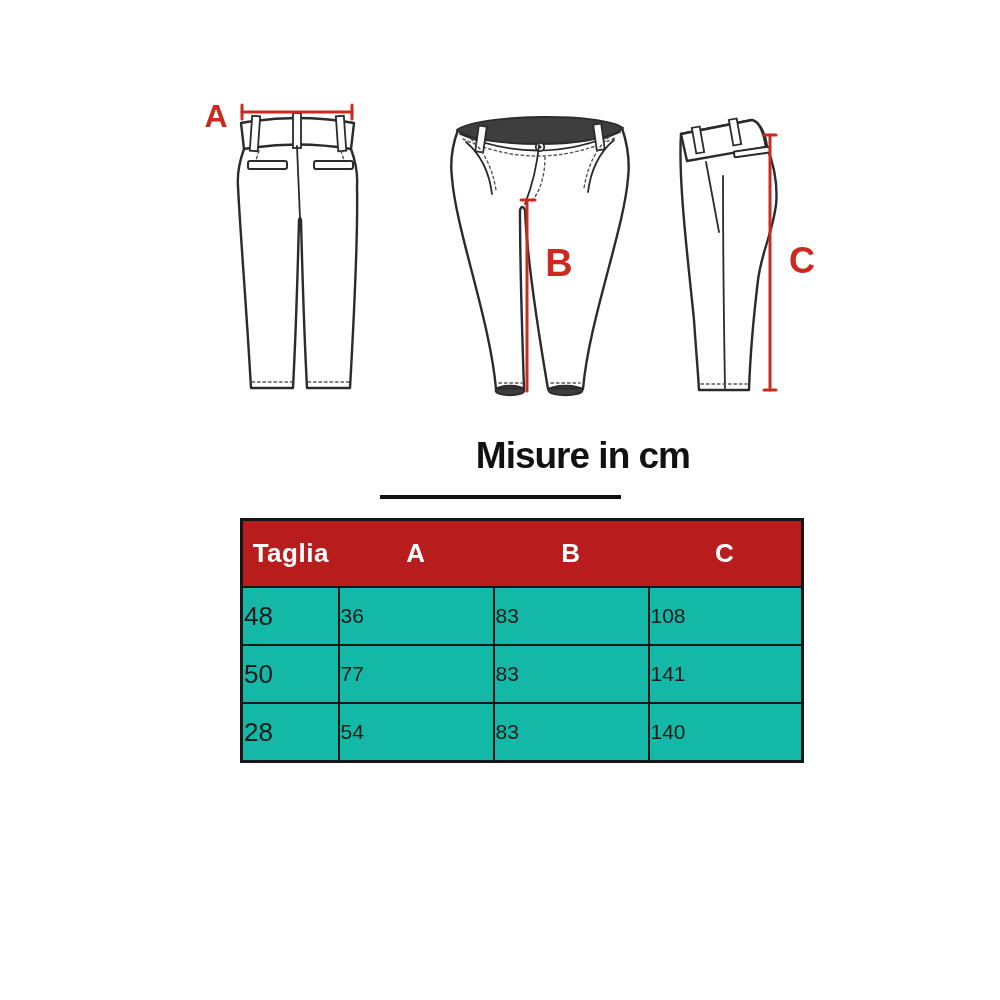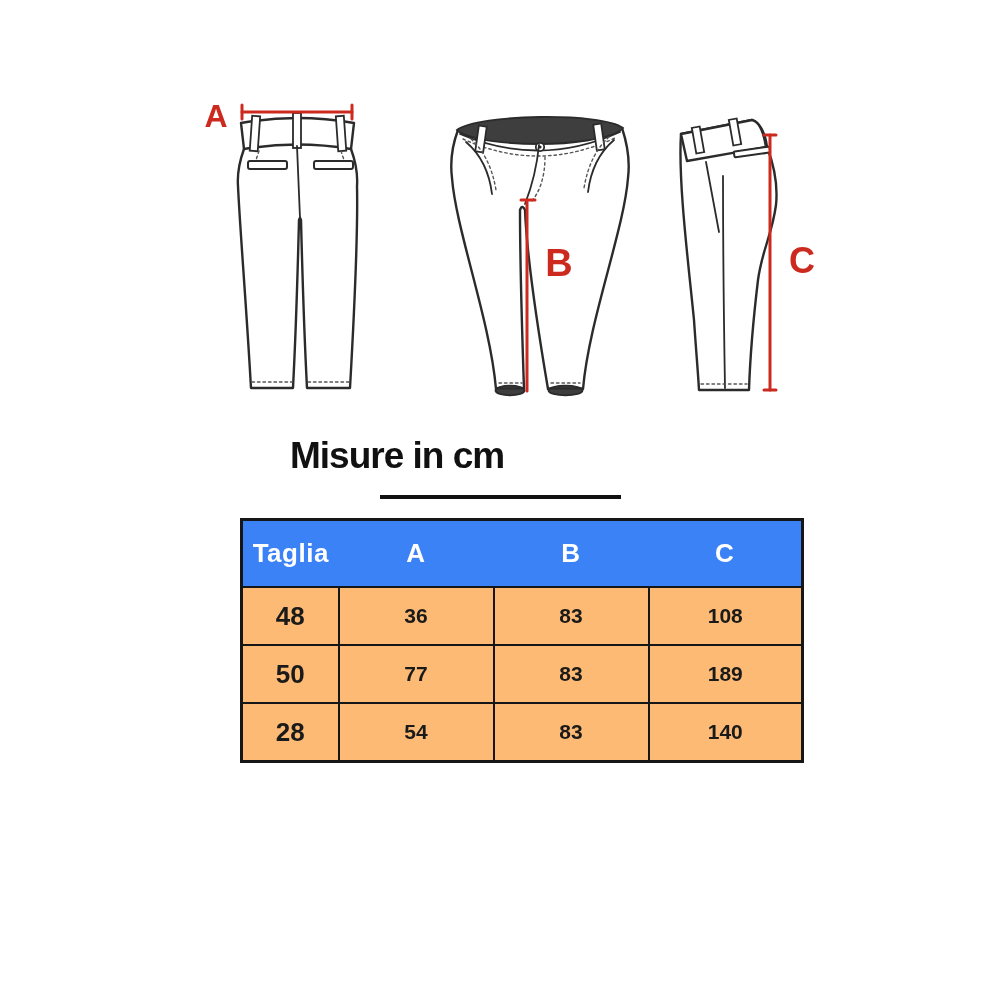--- a/index.html
+++ b/index.html
@@ -11,32 +11,32 @@
   .outline{fill:#ffffff;stroke:#2b2b2b;stroke-width:2.4;stroke-linejoin:round;stroke-linecap:round;}
   .detail{fill:none;stroke:#2b2b2b;stroke-width:1.8;stroke-linecap:round;}
   .dotted{fill:none;stroke:#555555;stroke-width:1.4;stroke-dasharray:2.5 3;stroke-linecap:round;}
   .loop{fill:#ffffff;stroke:#2b2b2b;stroke-width:1.8;}
   .pocket{fill:#ffffff;stroke:#2b2b2b;stroke-width:2;}
   .darkfill{fill:#3e3e3e;stroke:#2b2b2b;stroke-width:1.8;}
   .measure{stroke:#cc2a1e;stroke-width:3;stroke-linecap:round;fill:none;}
   .measure-label{fill:#cc2a1e;font-weight:bold;text-anchor:middle;}
   .title{
     position:absolute;top:432px;left:290px;width:400px;height:48px;line-height:48px;
-    text-align:left;font-size:37px;font-weight:bold;color:#111;letter-spacing:-1px;
+    text-align:right;font-size:37px;font-weight:bold;color:#111;letter-spacing:-1px;
   }
   .title-underline{position:absolute;top:495px;left:380px;width:241px;height:4px;background:#111;}
   .size-table{position:absolute;top:518px;left:240px;width:561px;}
   .size-table table{width:100%;border-collapse:collapse;table-layout:fixed;border:3px solid #161616;}
   .size-table th{
-    background:#3b82f6;color:#ffffff;height:63px;font-size:26px;font-weight:bold;
+    background:#b91c1c;color:#ffffff;height:63px;font-size:26px;font-weight:bold;
     text-align:center;vertical-align:middle;letter-spacing:0.5px;
   }
   .size-table td{
-    height:54px;border:2.5px solid #161616;background:#fdba74;color:#1a1a1a;
-    font-size:21px;font-weight:bold;text-align:center;vertical-align:middle;
+    height:54px;border:2.5px solid #161616;background:#14b8a6;color:#1a1a1a;
+    font-size:21px;font-weight:normal;vertical-align:middle;
   }
   .size-table td.size-cell{font-size:26px;}
 </style>
 </head>
 <body>
 
 <div class="page">
 
   <svg width="1000" height="460" viewBox="0 0 1000 460">
     <defs>
@@ -160,21 +160,21 @@
         <tr>
           <td class="size-cell">48</td>
           <td>36</td>
           <td>83</td>
           <td>108</td>
         </tr>
         <tr>
           <td class="size-cell">50</td>
           <td>77</td>
           <td>83</td>
-          <td>189</td>
+          <td>141</td>
         </tr>
         <tr>
           <td class="size-cell">28</td>
           <td>54</td>
           <td>83</td>
           <td>140</td>
         </tr>
       </tbody>
     </table>
   </div>

